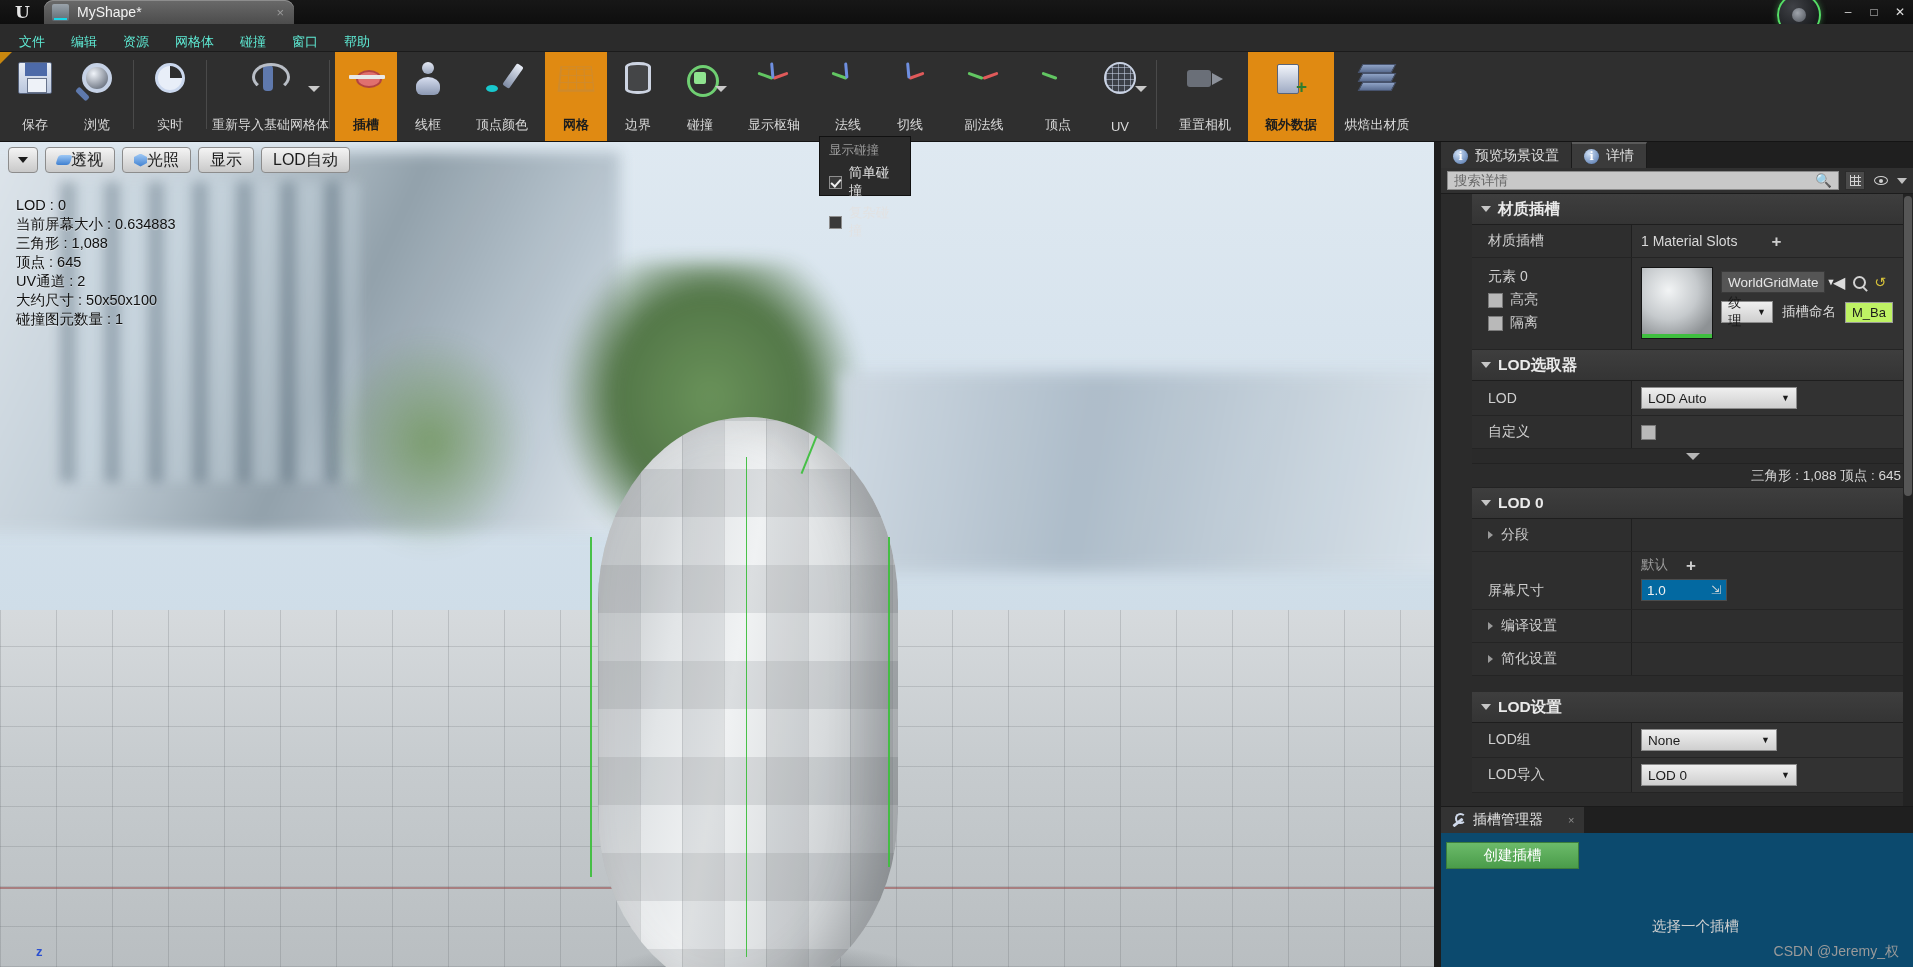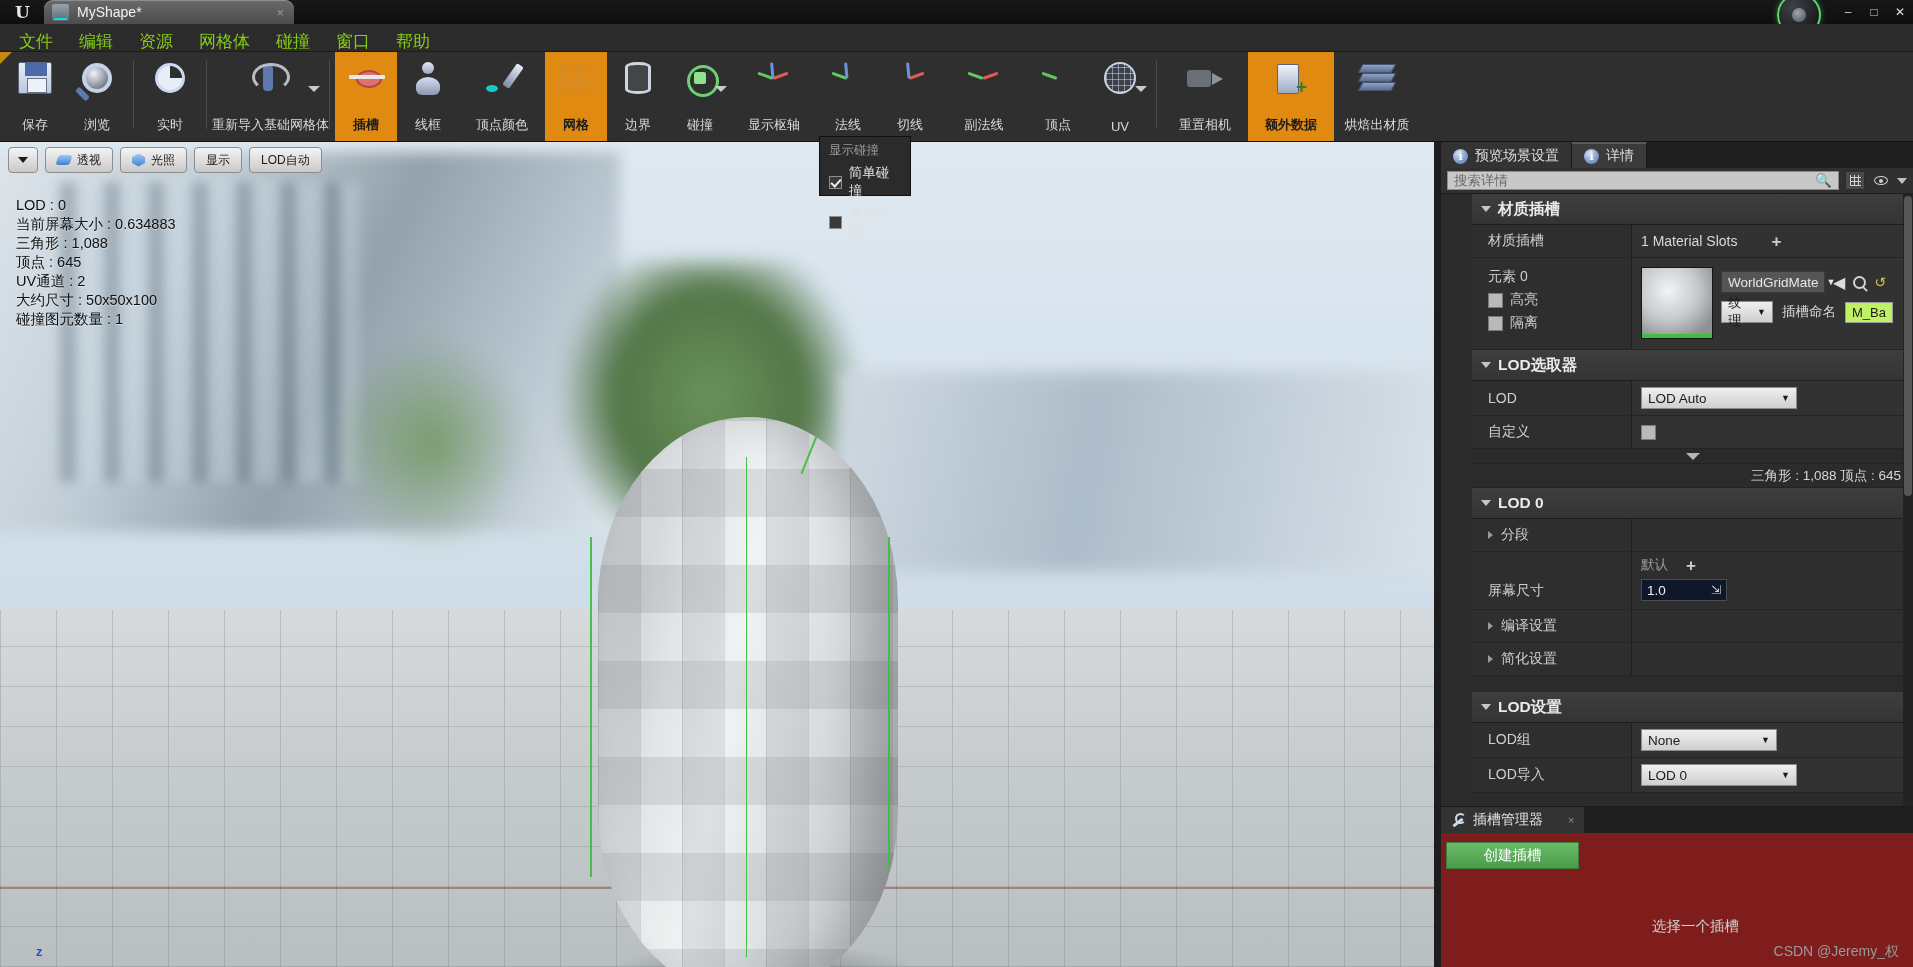--- a/index.html
+++ b/index.html
@@ -59,21 +59,21 @@
     color:#cfcfcf;font-size:12px;
   }
   .win-btn.close{ color:#e0e0e0; }
 
   
   .menubar{
     position:absolute; left:0; top:24px; width:1913px; height:28px;
     background:#2b2b2b; display:flex; align-items:center; padding-left:6px;
     border-bottom:1px solid #1b1b1b;
   }
-  .menu-item{ padding:3px 13px; font-size:17px; color:#84cc16;margin-top:8px; }
+  .menu-item{ padding:3px 13px; font-size:13px; color:#5eead4;margin-top:8px; }
 
   
   .toolbar{
     position:absolute; left:0; top:52px; width:1913px; height:90px;
     background:#2f2f2f; border-bottom:1px solid #141414;
     display:flex; align-items:stretch; padding-left:4px;
   }
   .tb-corner{
     position:absolute; left:0; top:0; width:0;height:0;
     border-left:12px solid #c8870f; border-bottom:12px solid transparent;
@@ -228,21 +228,21 @@
   }
   .coll-line{ position:absolute; background:#3fbf3f; opacity:.95; }
 
   .vp-topbar{
     position:absolute; left:0; top:142px; width:1434px; height:36px;
     display:flex; align-items:center; gap:7px; padding-left:8px;
   }
   .vp-btn{
     height:26px; padding:0 11px; border-radius:4px;
     background:linear-gradient(#f4f4f4,#c9c9c9); border:1px solid #8c8c8c;
-    color:#1b1b1b; font-size:12px; display:flex;align-items:center;gap:6px;
+    color:#1b1b1b; font-size:16px; display:flex;align-items:center;gap:0;
   }
   .vp-btn.caretonly{ padding:0 9px; }
   .vp-caret{width:0;height:0;border-left:5px solid transparent;border-right:5px solid transparent;border-top:6px solid #1b1b1b;}
   .dot-blue{width:14px;height:10px;border-radius:3px;background:linear-gradient(#9ec8f5,#3f7fd0);transform:skewX(-18deg);}
   .cube-blue{width:13px;height:13px;background:linear-gradient(#9ec8f5,#3f7fd0);clip-path:polygon(50% 0,100% 26%,100% 74%,50% 100%,0 74%,0 26%);}
   .vp-stats{
     position:absolute; left:16px; top:196px; color:#101010; font-size:14.5px; line-height:19px;
     text-shadow:0 1px 1px rgba(255,255,255,.5);
   }
   .vp-axis{ position:absolute; left:36px; bottom:8px; color:#2a4fd0; font-size:13px; font-weight:bold;}
@@ -324,32 +324,32 @@
   .undo{ color:#d7c23a; font-size:14px; }
   .chk-gray{ width:15px;height:15px;background:#b9b9b9;border:1px solid #7a7a7a;}
   .tag-white{ background:#bef264;color:#1b1b1b;font-size:13px;padding:2px 6px;border:1px solid #9a9a9a;}
   .center-caret{
     height:15px;background:#2a2a2a;display:flex;align-items:center;justify-content:center;border-bottom:1px solid #222;
   }
   .caret-dn{width:0;height:0;border-left:7px solid transparent;border-right:7px solid transparent;border-top:7px solid #b6b6b6;}
   .stat-row{ height:24px; background:#2b2b2b; display:flex;align-items:center;justify-content:flex-end; padding-right:12px;
     font-size:13.5px;color:#d6d6d6; border-bottom:1px solid #232323;}
   .spin{
-    height:22px;width:86px;background:#0f172a;border:1px solid #4c4c4c;color:#f0f0f0;font-size:13.5px;
+    height:22px;width:86px;background:#0369a1;border:1px solid #4c4c4c;color:#f0f0f0;font-size:13.5px;
     display:flex;align-items:center;justify-content:space-between;padding:0 5px;
   }
   .spin-ic{ color:#d8d8d8;font-size:12px; }
   .vscroll{
     position:absolute; right:0; top:52px; width:10px; height:612px; background:#232323;
   }
   .vscroll-thumb{ position:absolute;left:1px;top:2px;width:8px;height:300px;background:#565656;border-radius:4px;}
 
   
   .sm{
-    position:absolute; left:0; bottom:0; width:472px; height:161px; background:#7f1d1d;
+    position:absolute; left:0; bottom:0; width:472px; height:161px; background:#0c4a6e;
     border-top:1px solid #1a1a1a;
   }
   .sm-tabbar{ display:flex; height:26px; background:#1f1f1f; }
   .sm-tab{ display:flex;align-items:center;gap:7px;padding:0 10px;background:#333;font-size:14px;color:#e2e2e2;}
   .wrench{width:15px;height:15px;position:relative;}
   .wrench:before{content:"";position:absolute;left:1px;top:8px;width:12px;height:3px;background:#cfd9ea;transform:rotate(-38deg);border-radius:1px;}
   .wrench:after{content:"";position:absolute;right:0;top:0;width:7px;height:7px;border:2px solid #cfd9ea;border-radius:50%;border-right-color:transparent;}
   .sm-x{ color:#8e8e8e;font-size:11px;margin-left:18px;}
   .green-btn{
     margin:9px 0 0 5px; width:133px; height:27px; background:linear-gradient(#6cbb6a,#4a9c4a);

